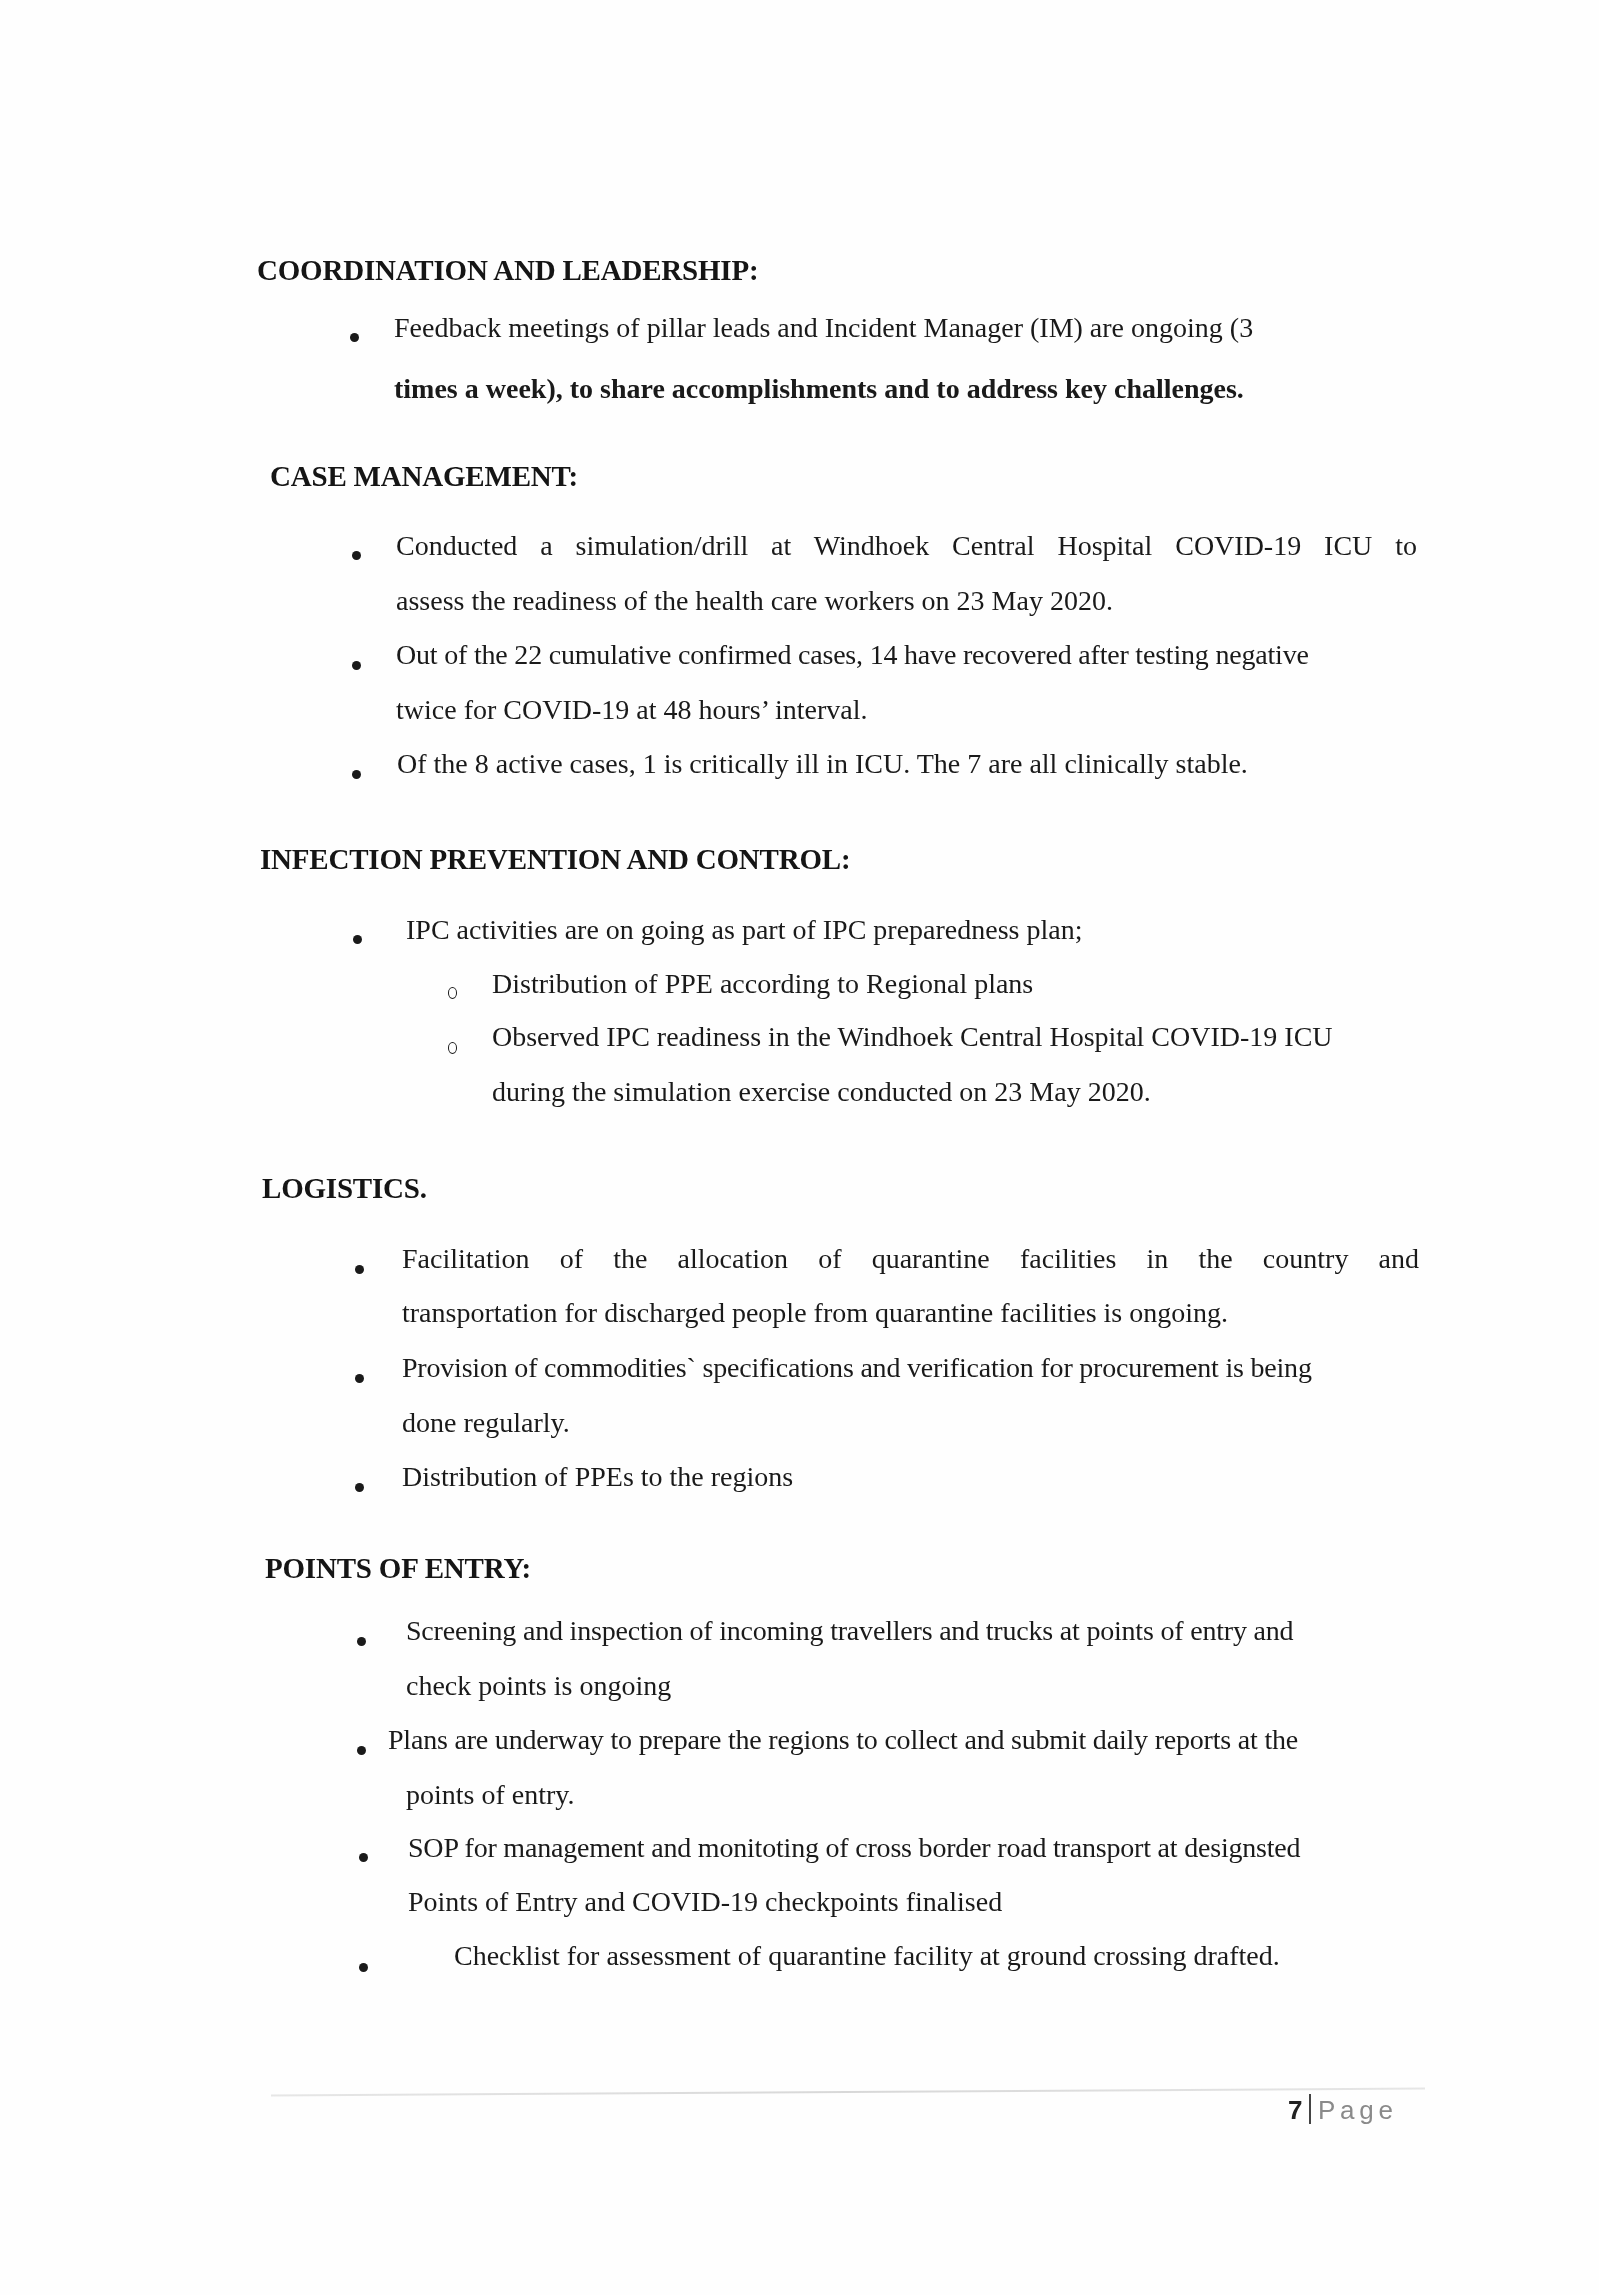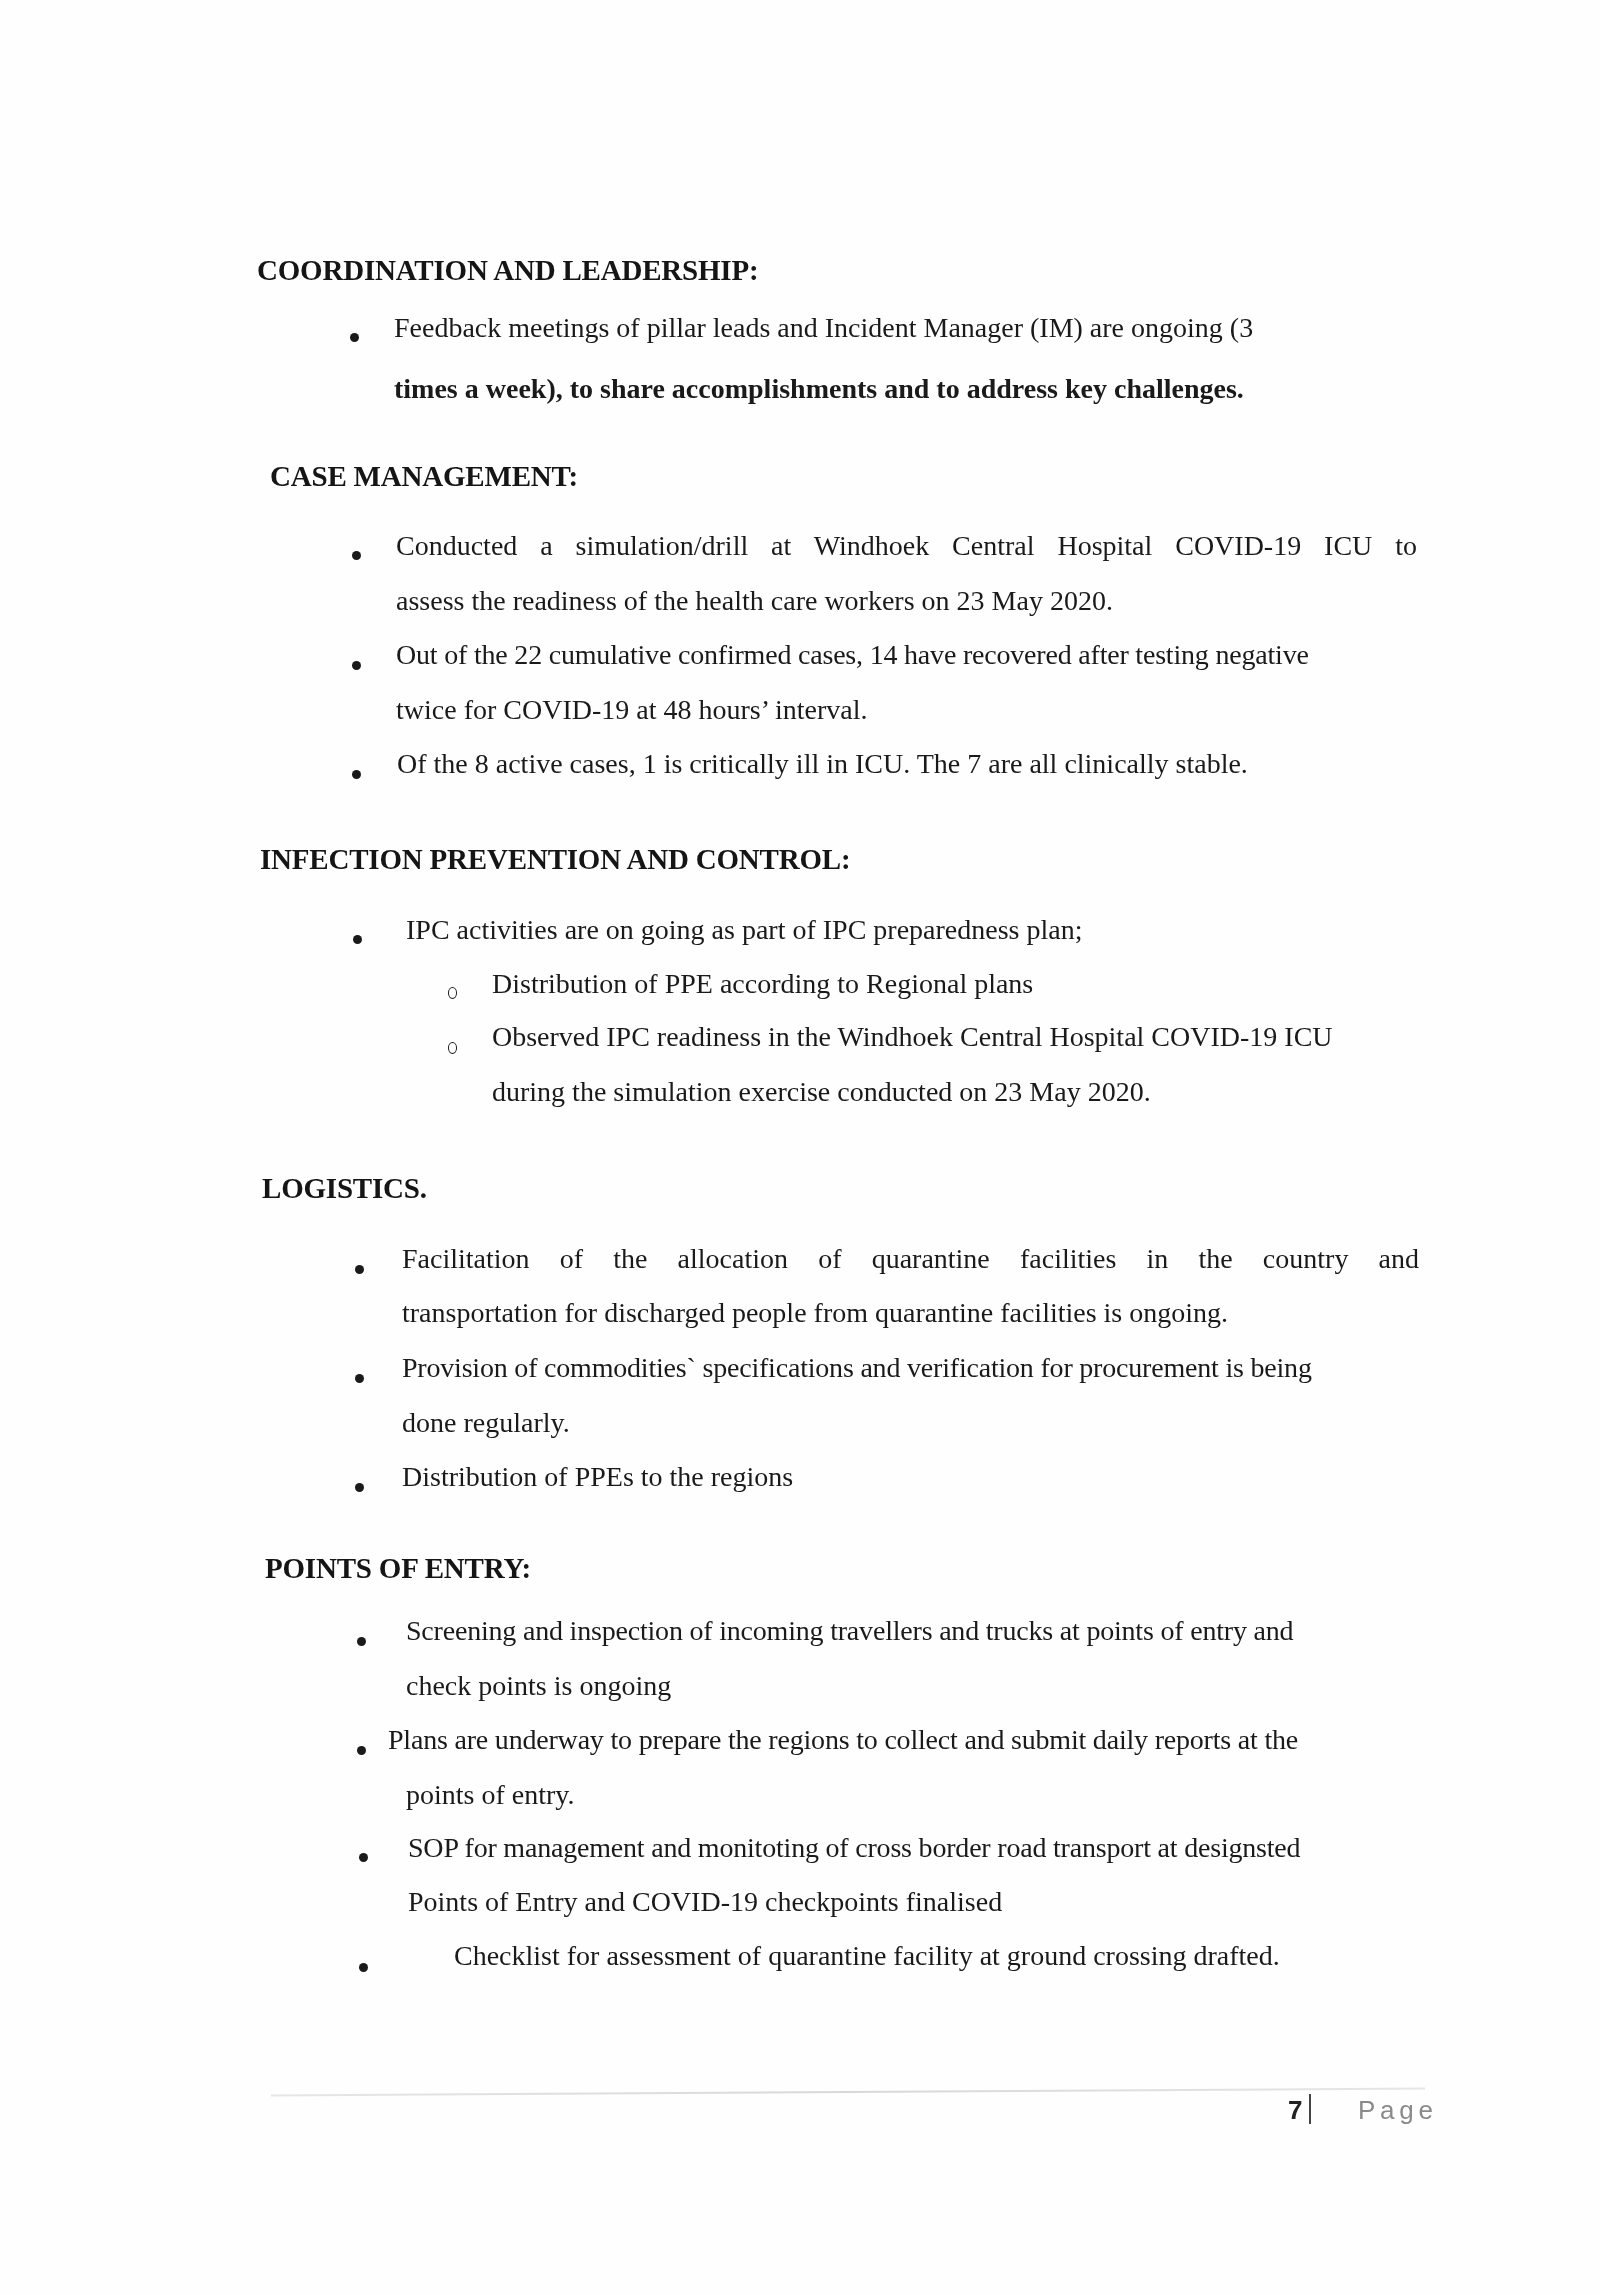--- a/index.html
+++ b/index.html
@@ -85,21 +85,20 @@
     .footer .sep {
       display: inline-block;
       width: 1.6px;
       height: 30px;
       background: #444;
       margin: 0 7px -5.5px 7px;
     }
     .footer .word {
       color: #8a8a8a;
       letter-spacing: 4.7px;
-      margin-left: 40px;
     }
   </style>
 </head>
 <body>
 
 <div class="page">
 
   <div class="section">
     <div class="heading" style="left:257px; top:254px;">COORDINATION AND LEADERSHIP:</div>
     <span class="dot" style="left:350px; top:333px;"></span>

